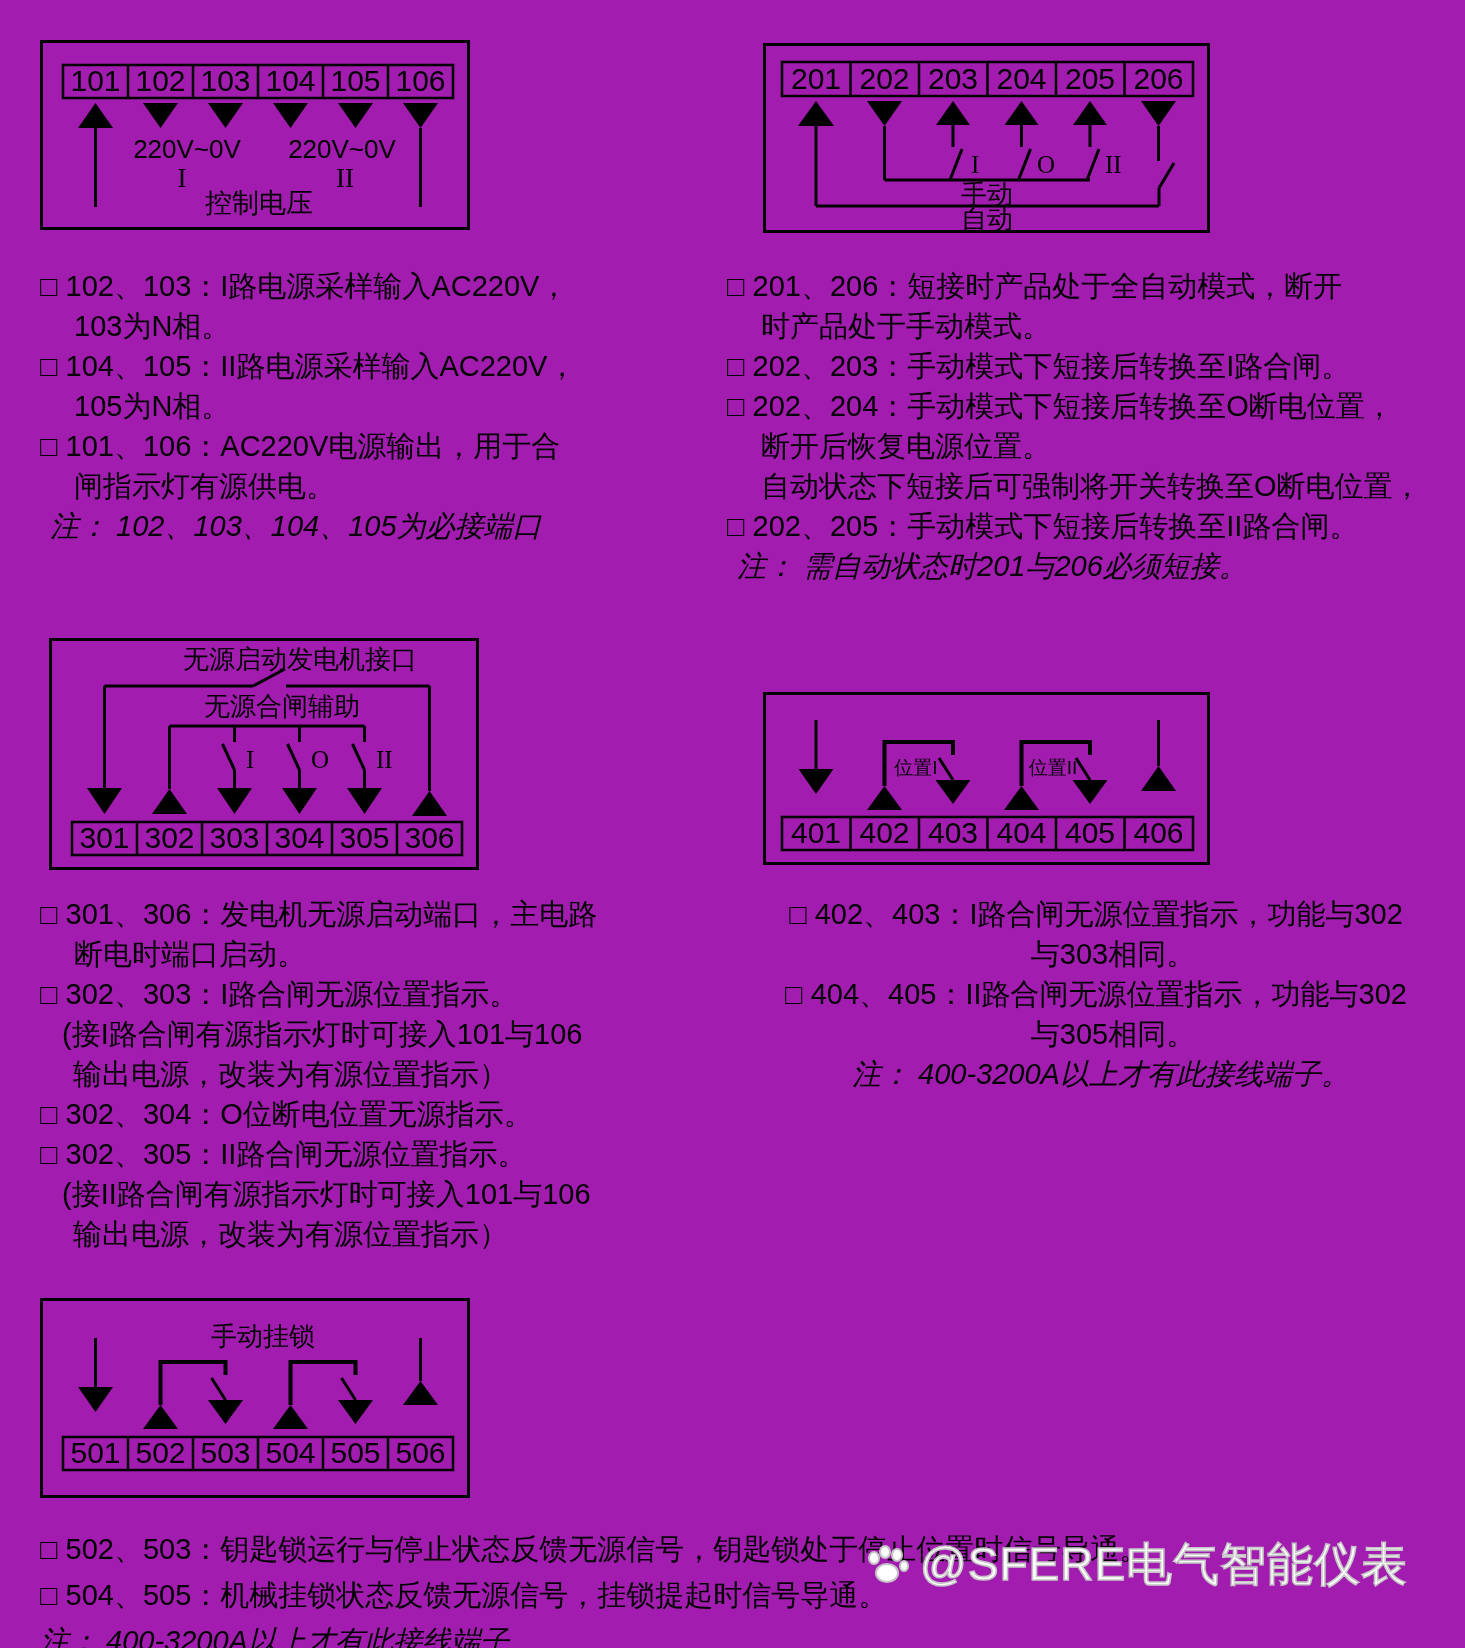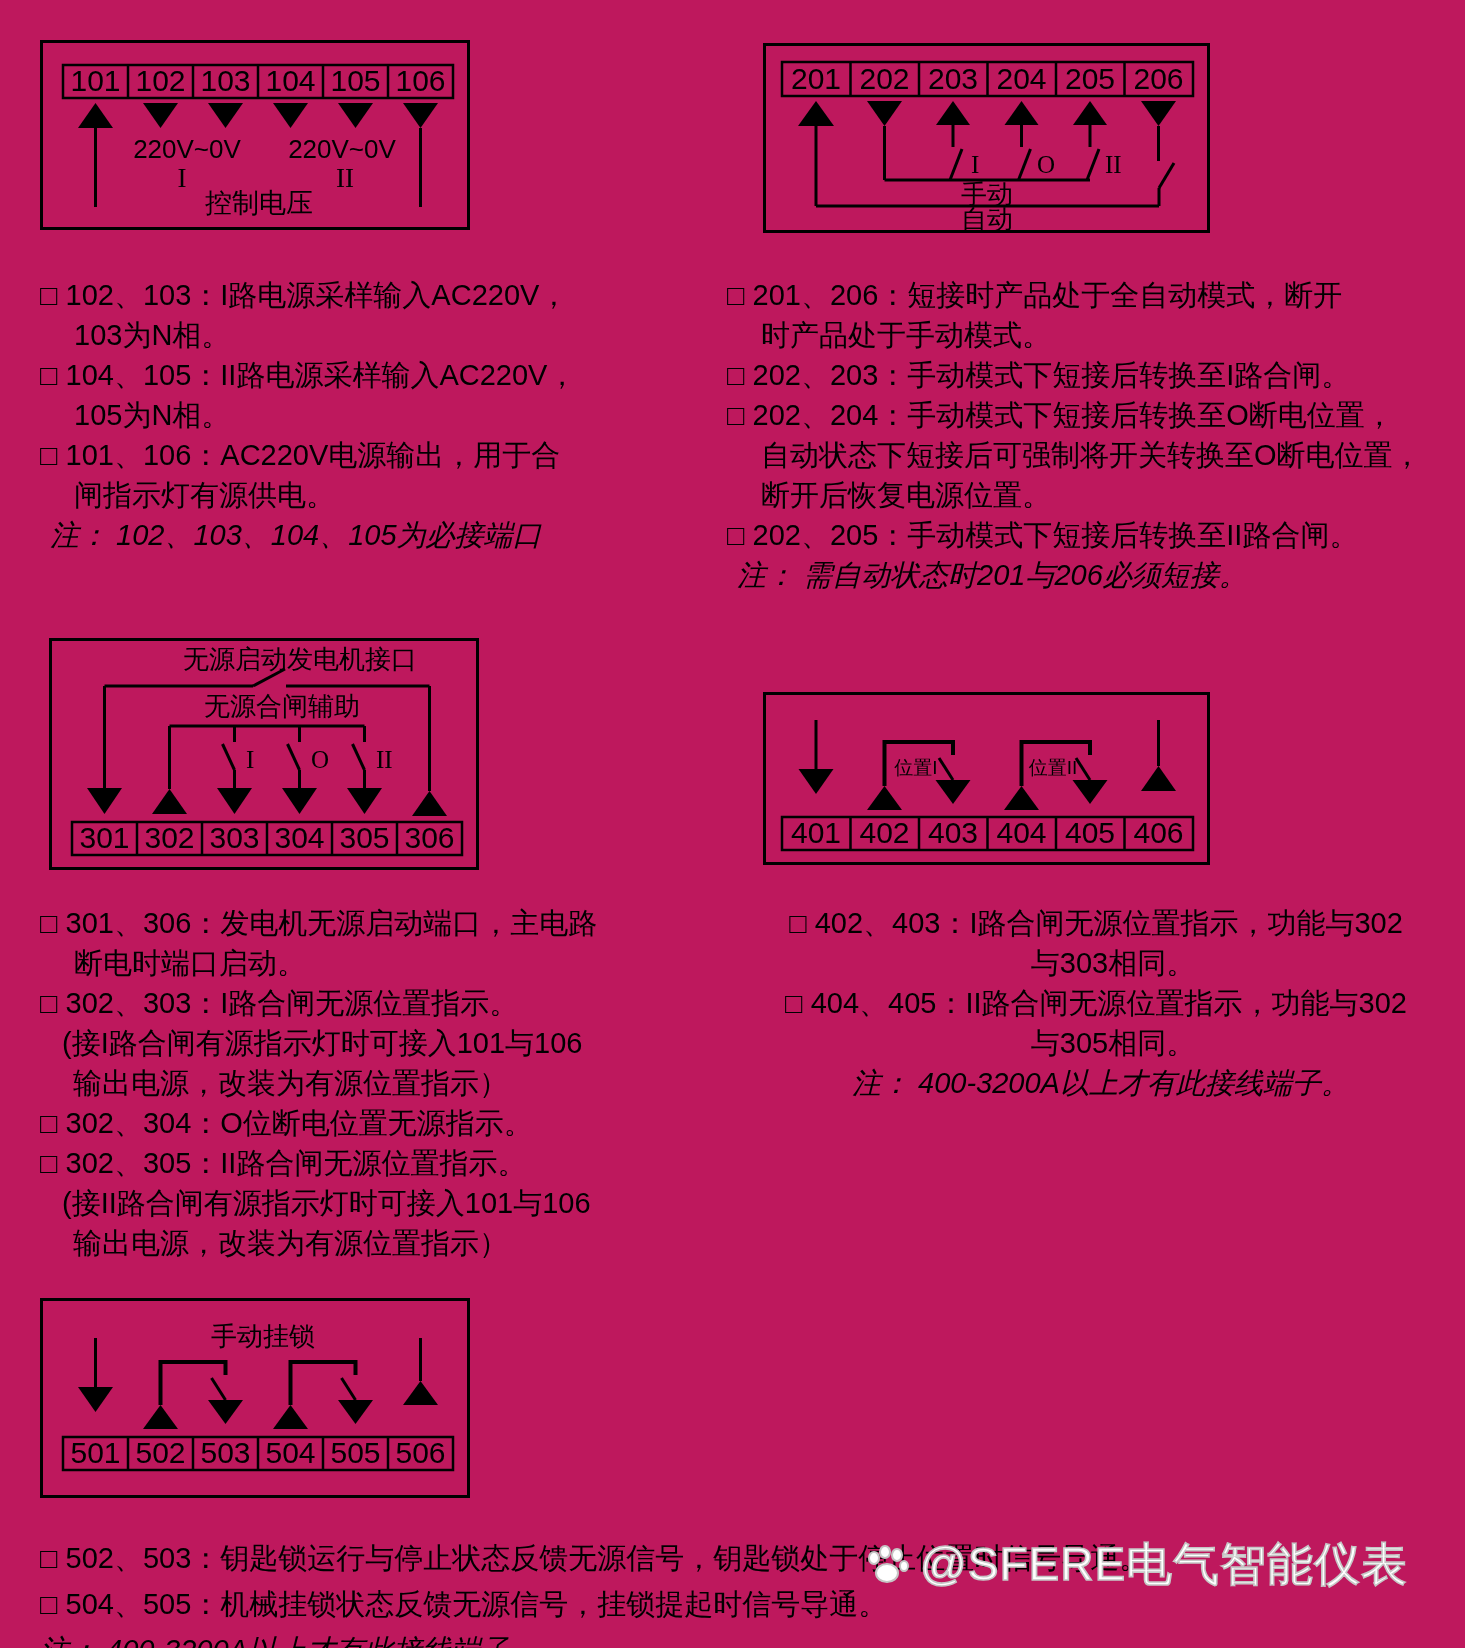--- a/index.html
+++ b/index.html
@@ -1,24 +1,24 @@
 <!DOCTYPE html>
 <html><head>
 <meta charset="utf-8">
 <style>
   html,body { margin:0; padding:0; background:#ffffff; }
   #page {
-    position:relative; width:1465px; height:1648px; background:#be185d;
+    position:relative; width:1465px; height:1648px; background:#a21caf;
     font-family:"Liberation Sans", sans-serif; color:#000; overflow:hidden;
   }
   .diag { position:absolute; }
   .diag svg { display:block; }
   svg text { font-family:"Liberation Sans", sans-serif; fill:#000; }
   svg text.serif { font-family:"Liberation Serif", serif; }
-  .notes { position:absolute; font-size:29px; line-height:40px; white-space:nowrap; color:#000;margin-top:9px; }
+  .notes { position:absolute; font-size:29px; line-height:40px; white-space:nowrap; color:#000; }
   .nline { display:block; }
   .nline .mark { margin-right:8px; }
   .cont  { margin-left:34px; }
   .paren { margin-left:22px; }
   .paren2{ margin-left:33px; }
   .note  { margin-left:10px;font-style:italic; }
   #notes5 { line-height:46px; }
   #notes5 .note { margin-left:0; }
   #watermark {
     position:absolute; left:864px; top:1534px; display:flex; align-items:center; gap:10px;
@@ -140,22 +140,22 @@
     <div class="nline"><span class="mark">□</span><span>101、106：AC220V电源输出，用于合</span></div>
     <div class="nline cont"><span>闸指示灯有源供电。</span></div>
     <div class="nline note"><span class="mark">注：</span><span>102、103、104、105为必接端口</span></div>
   </div>
 
   <div class="notes" id="notes2" style="left:727px; top:266px; width:738px;">
     <div class="nline"><span class="mark">□</span><span>201、206：短接时产品处于全自动模式，断开</span></div>
     <div class="nline cont"><span>时产品处于手动模式。</span></div>
     <div class="nline"><span class="mark">□</span><span>202、203：手动模式下短接后转换至I路合闸。</span></div>
     <div class="nline"><span class="mark">□</span><span>202、204：手动模式下短接后转换至O断电位置，</span></div>
+    <div class="nline cont"><span>断开后恢复电源位置。</span></div>
     <div class="nline cont"><span>自动状态下短接后可强制将开关转换至O断电位置，</span></div>
-    <div class="nline cont"><span>断开后恢复电源位置。</span></div>
     <div class="nline"><span class="mark">□</span><span>202、205：手动模式下短接后转换至II路合闸。</span></div>
     <div class="nline note"><span class="mark">注：</span><span>需自动状态时201与206必须短接。</span></div>
   </div>
 
   <div class="diag" style="left:40px; top:638px;padding-left:9px;">
     <svg width="430" height="232" viewBox="0 0 430 232">
       <rect x="1.5" y="1.5" width="427" height="229" fill="none" stroke="#000" stroke-width="3"></rect>
       <text x="251" y="30" font-size="26" text-anchor="middle">无源启动发电机接口</text>
       <g stroke="#000" stroke-width="3">
         <line x1="55.5" y1="48" x2="204" y2="48"></line>

